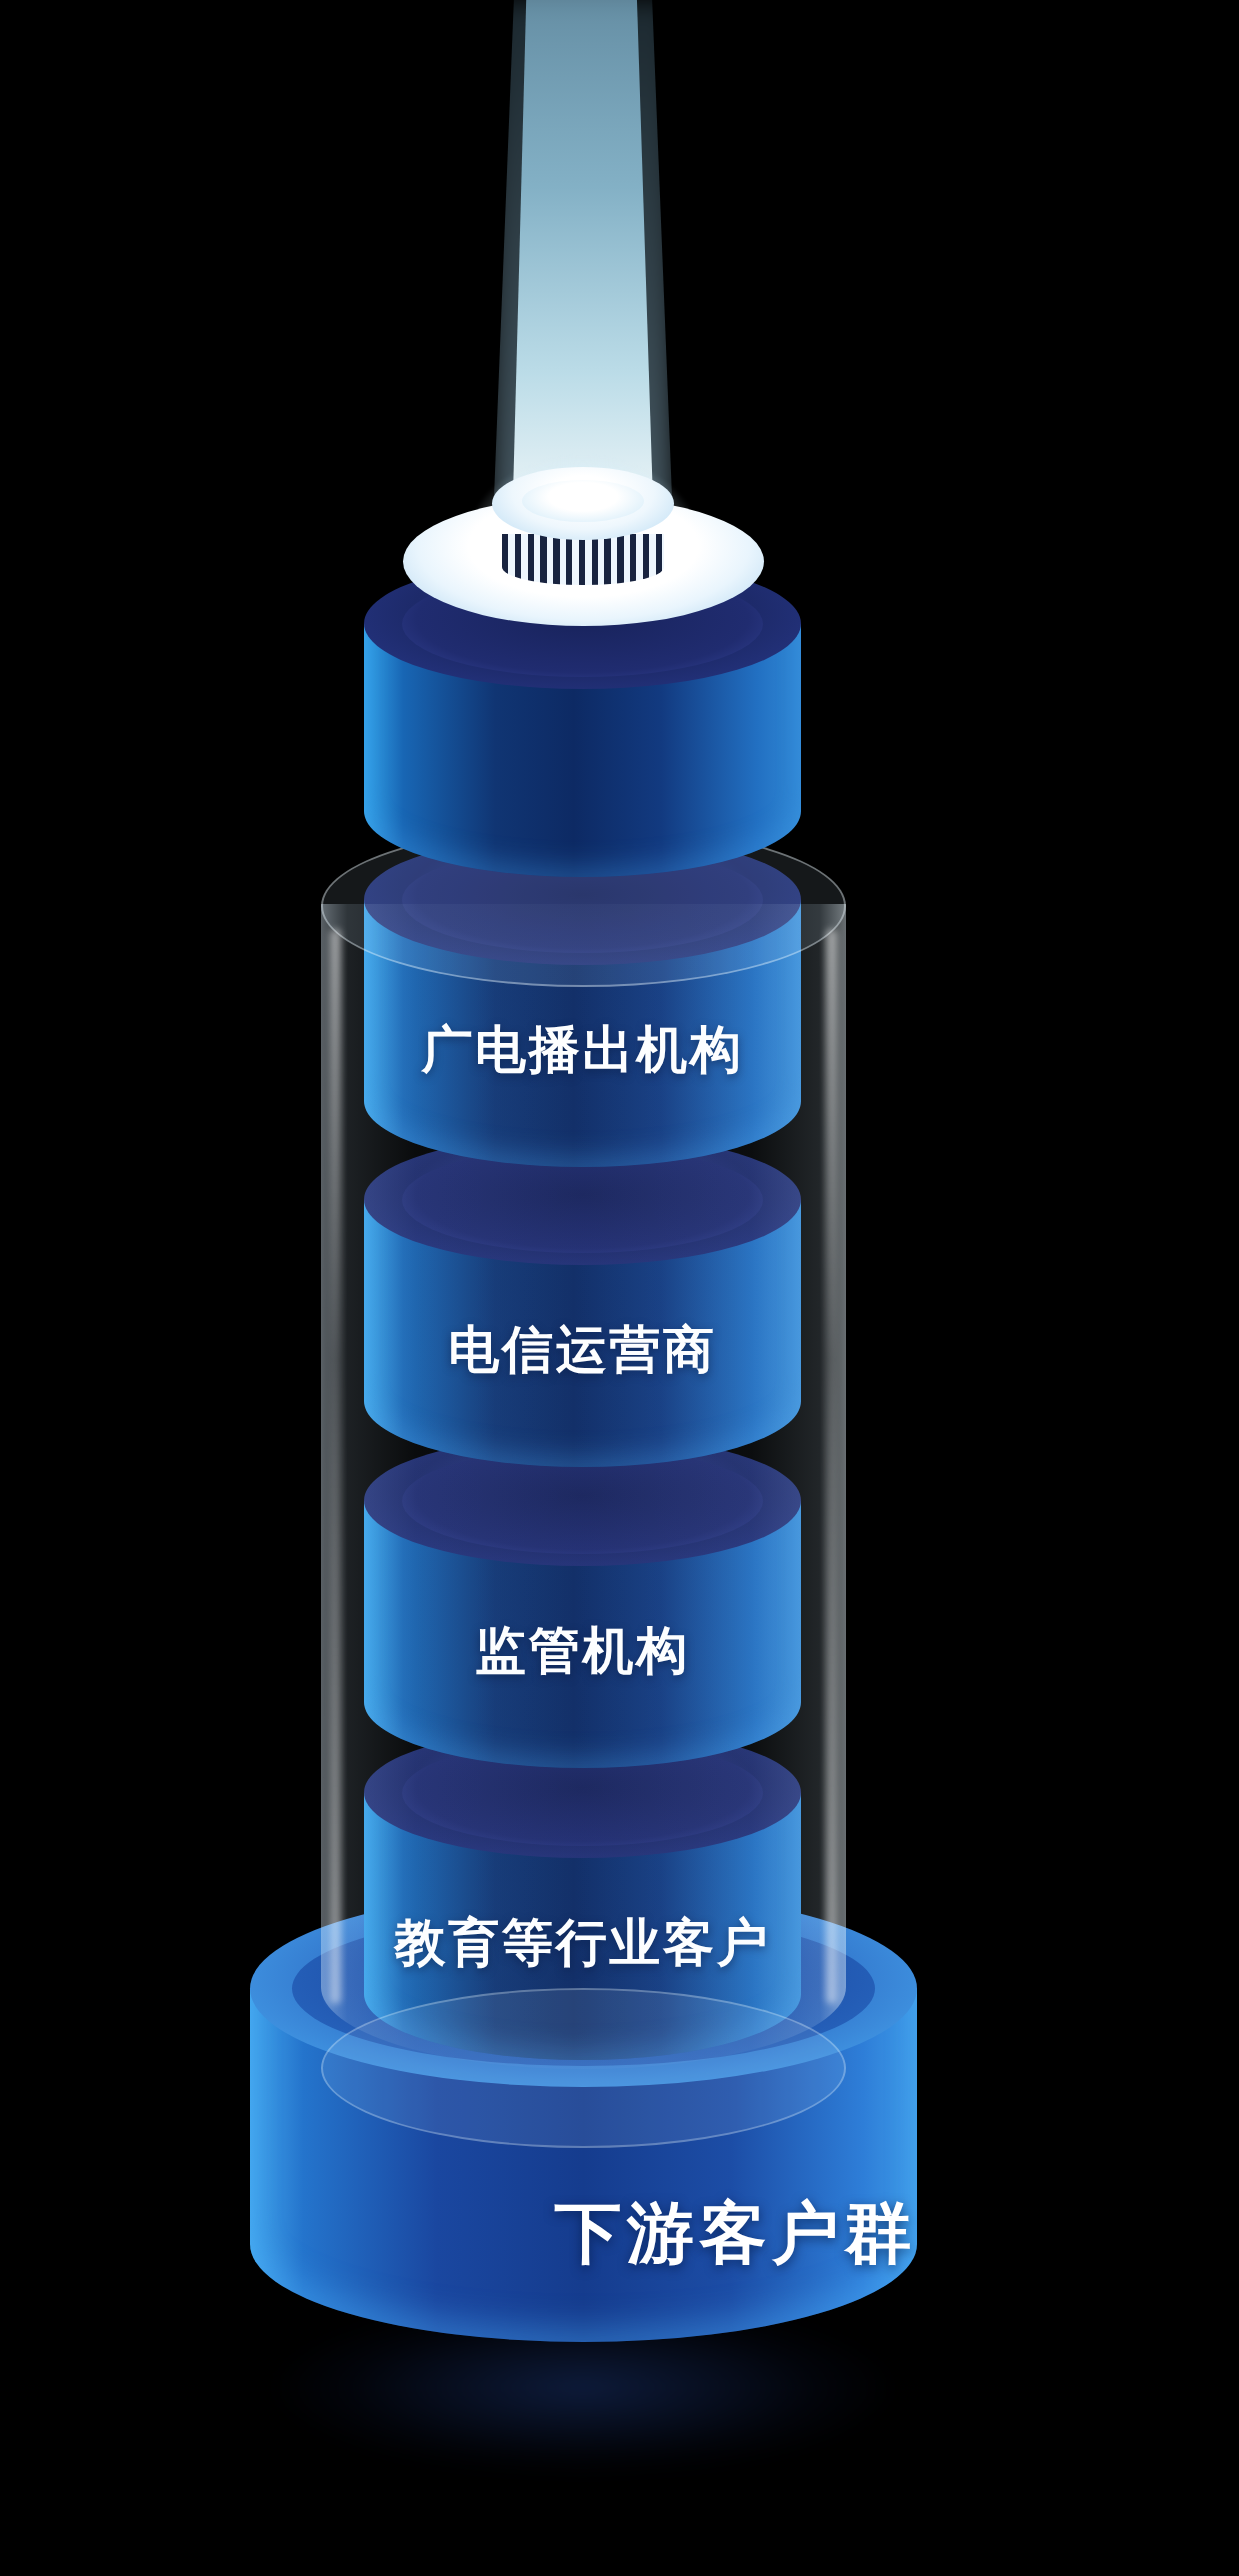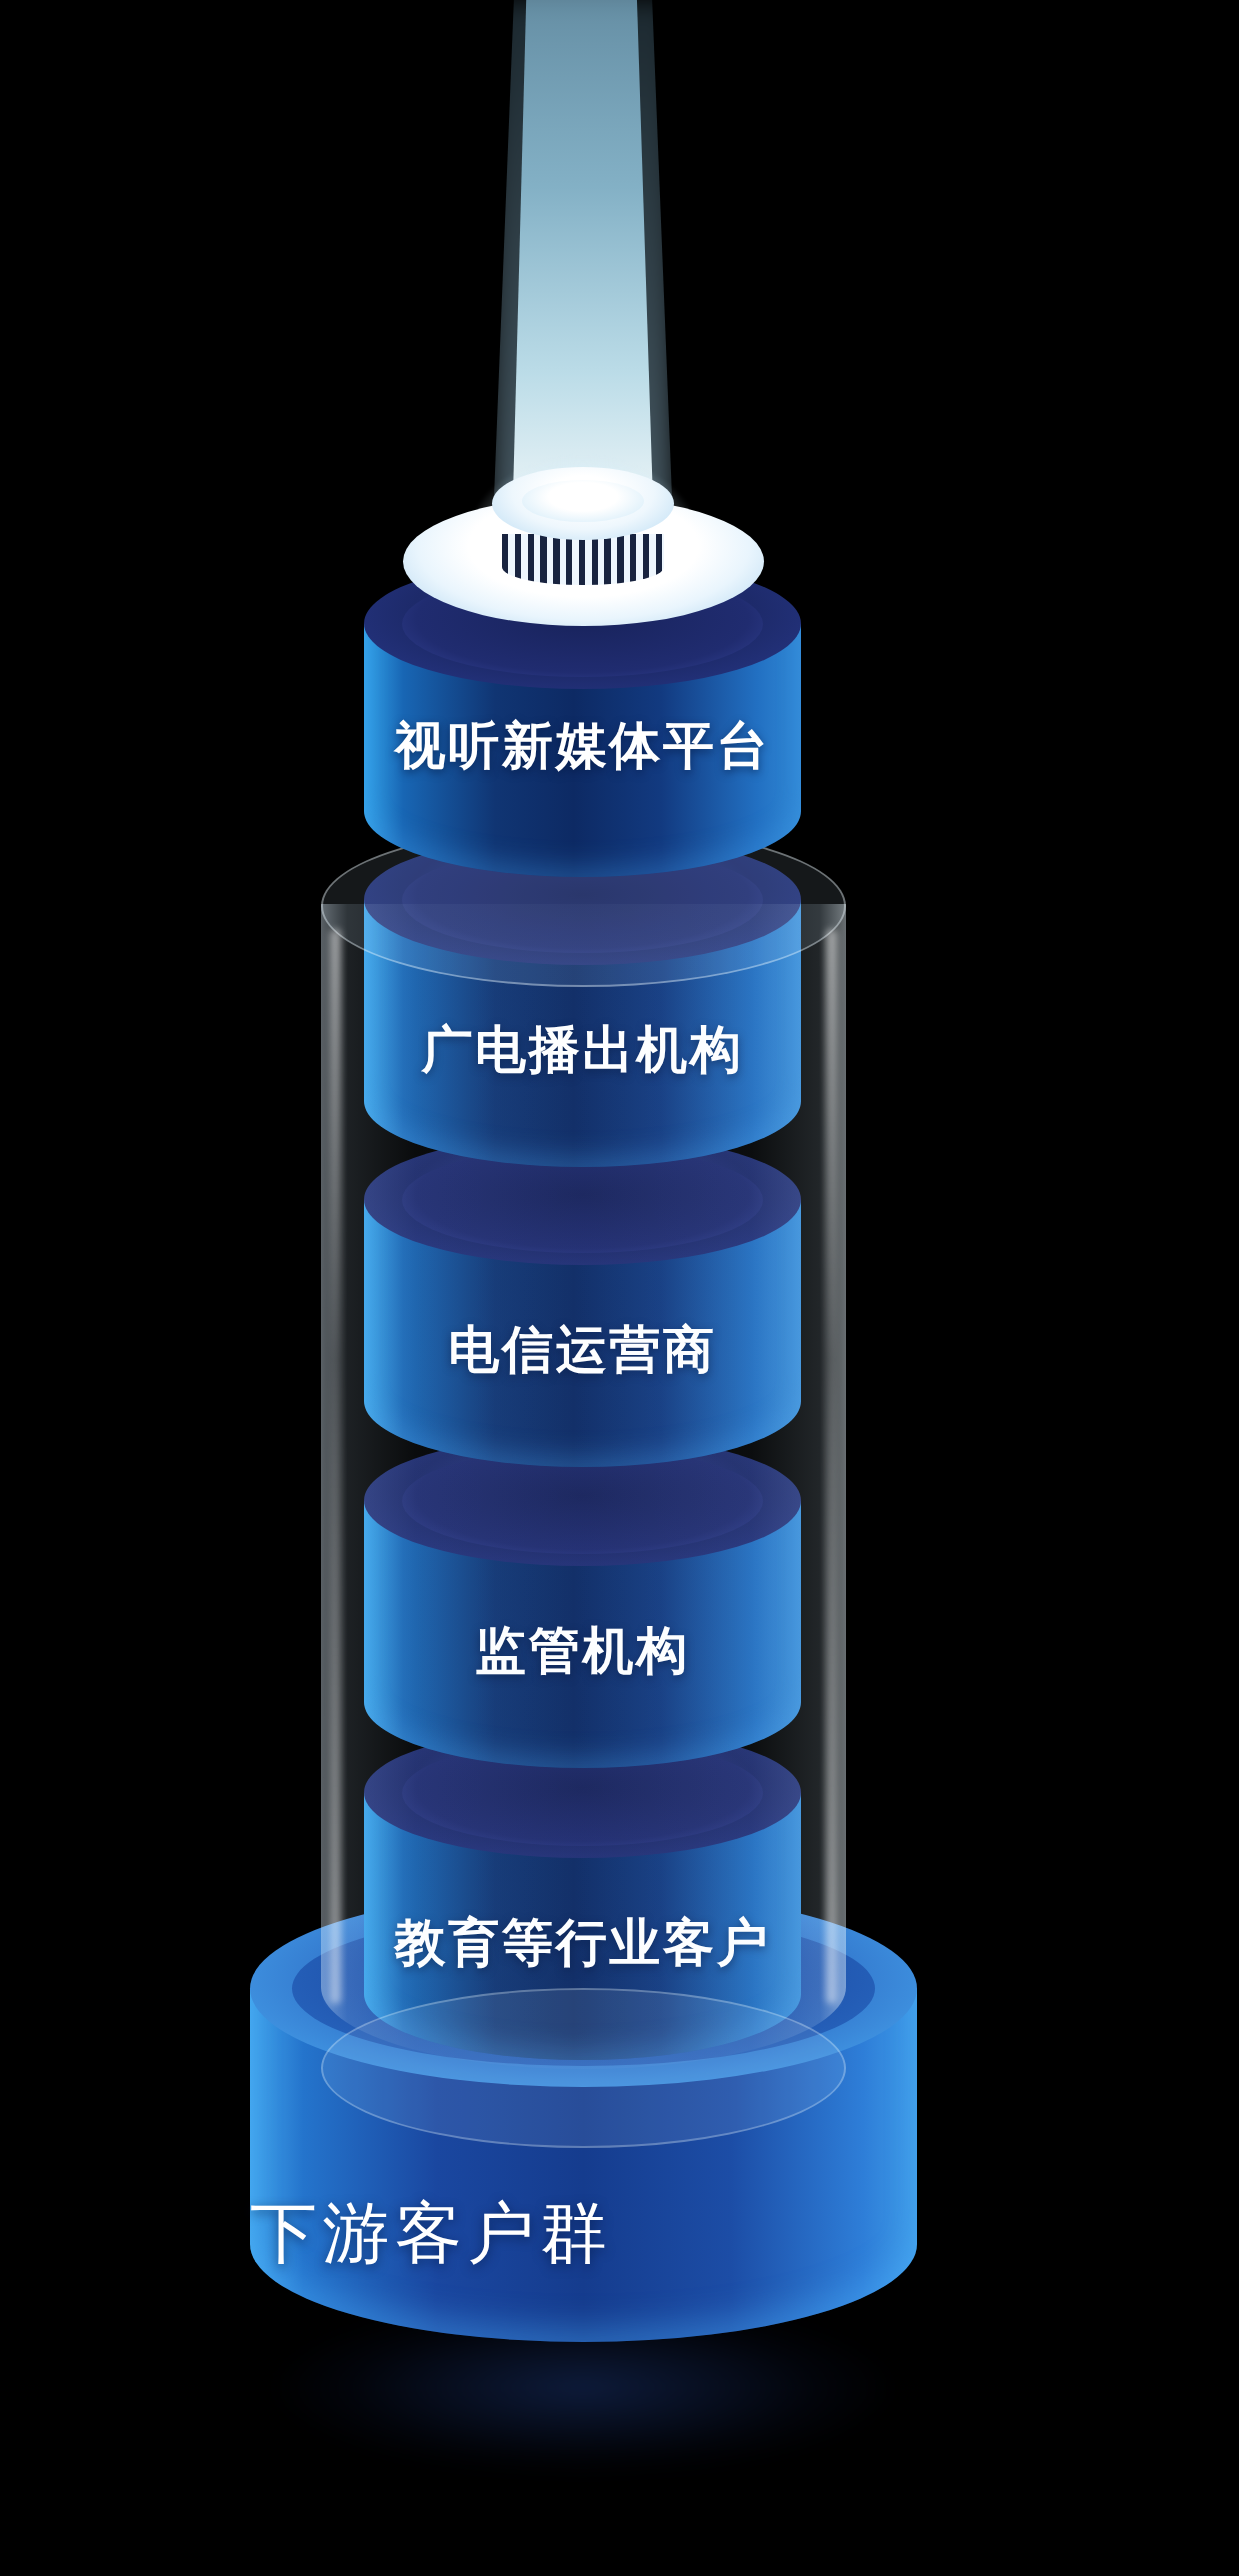--- a/index.html
+++ b/index.html
@@ -209,24 +209,24 @@
   .base-top-inner {
     position: absolute;
     left: 42px; top: 21px;
     width: 583px; height: 155px;
     border-radius: 50%;
     background: radial-gradient(ellipse at 50% 42%, #1d4da6 0%, #2055ae 55%, #2c6fc8 100%);
   }
   .base-label {
     position: absolute;
     left: 0; right: 0; top: 310px;
-    text-align: left;
+    text-align: right;
     color: #fff;
     font-size: 67px;
-    font-weight: 400;
+    font-weight: 700;
     letter-spacing: 5.5px;
     line-height: 1;
     z-index: 3;
     text-shadow: 0 2.7px 11px rgba(0,20,60,0.60);
   }
 
   .ground-shadow {
     position: absolute;
     left: 191px; top: 2278px;
     width: 784px; height: 219px;
@@ -284,21 +284,20 @@
   <div class="tube-rim"></div>
   <div class="tube"></div>
   <div class="tube-bottom"></div>
   <div class="tube-edge left"></div>
   <div class="tube-edge right"></div>
 
   <div class="cyl cyl1">
     <div class="cyl-body"></div>
     <div class="cyl-top"></div>
     <div class="cyl-top-inner"></div>
-    <div class="cyl-label">视听新媒体平台</div>
   </div>
 
   <div class="cap-glow"></div>
   <div class="cap-ring"></div>
   <div class="cap">
     <div class="cap-stripes"></div>
     <div class="cap-top"></div>
     <div class="cap-top-inner"></div>
   </div>
 

